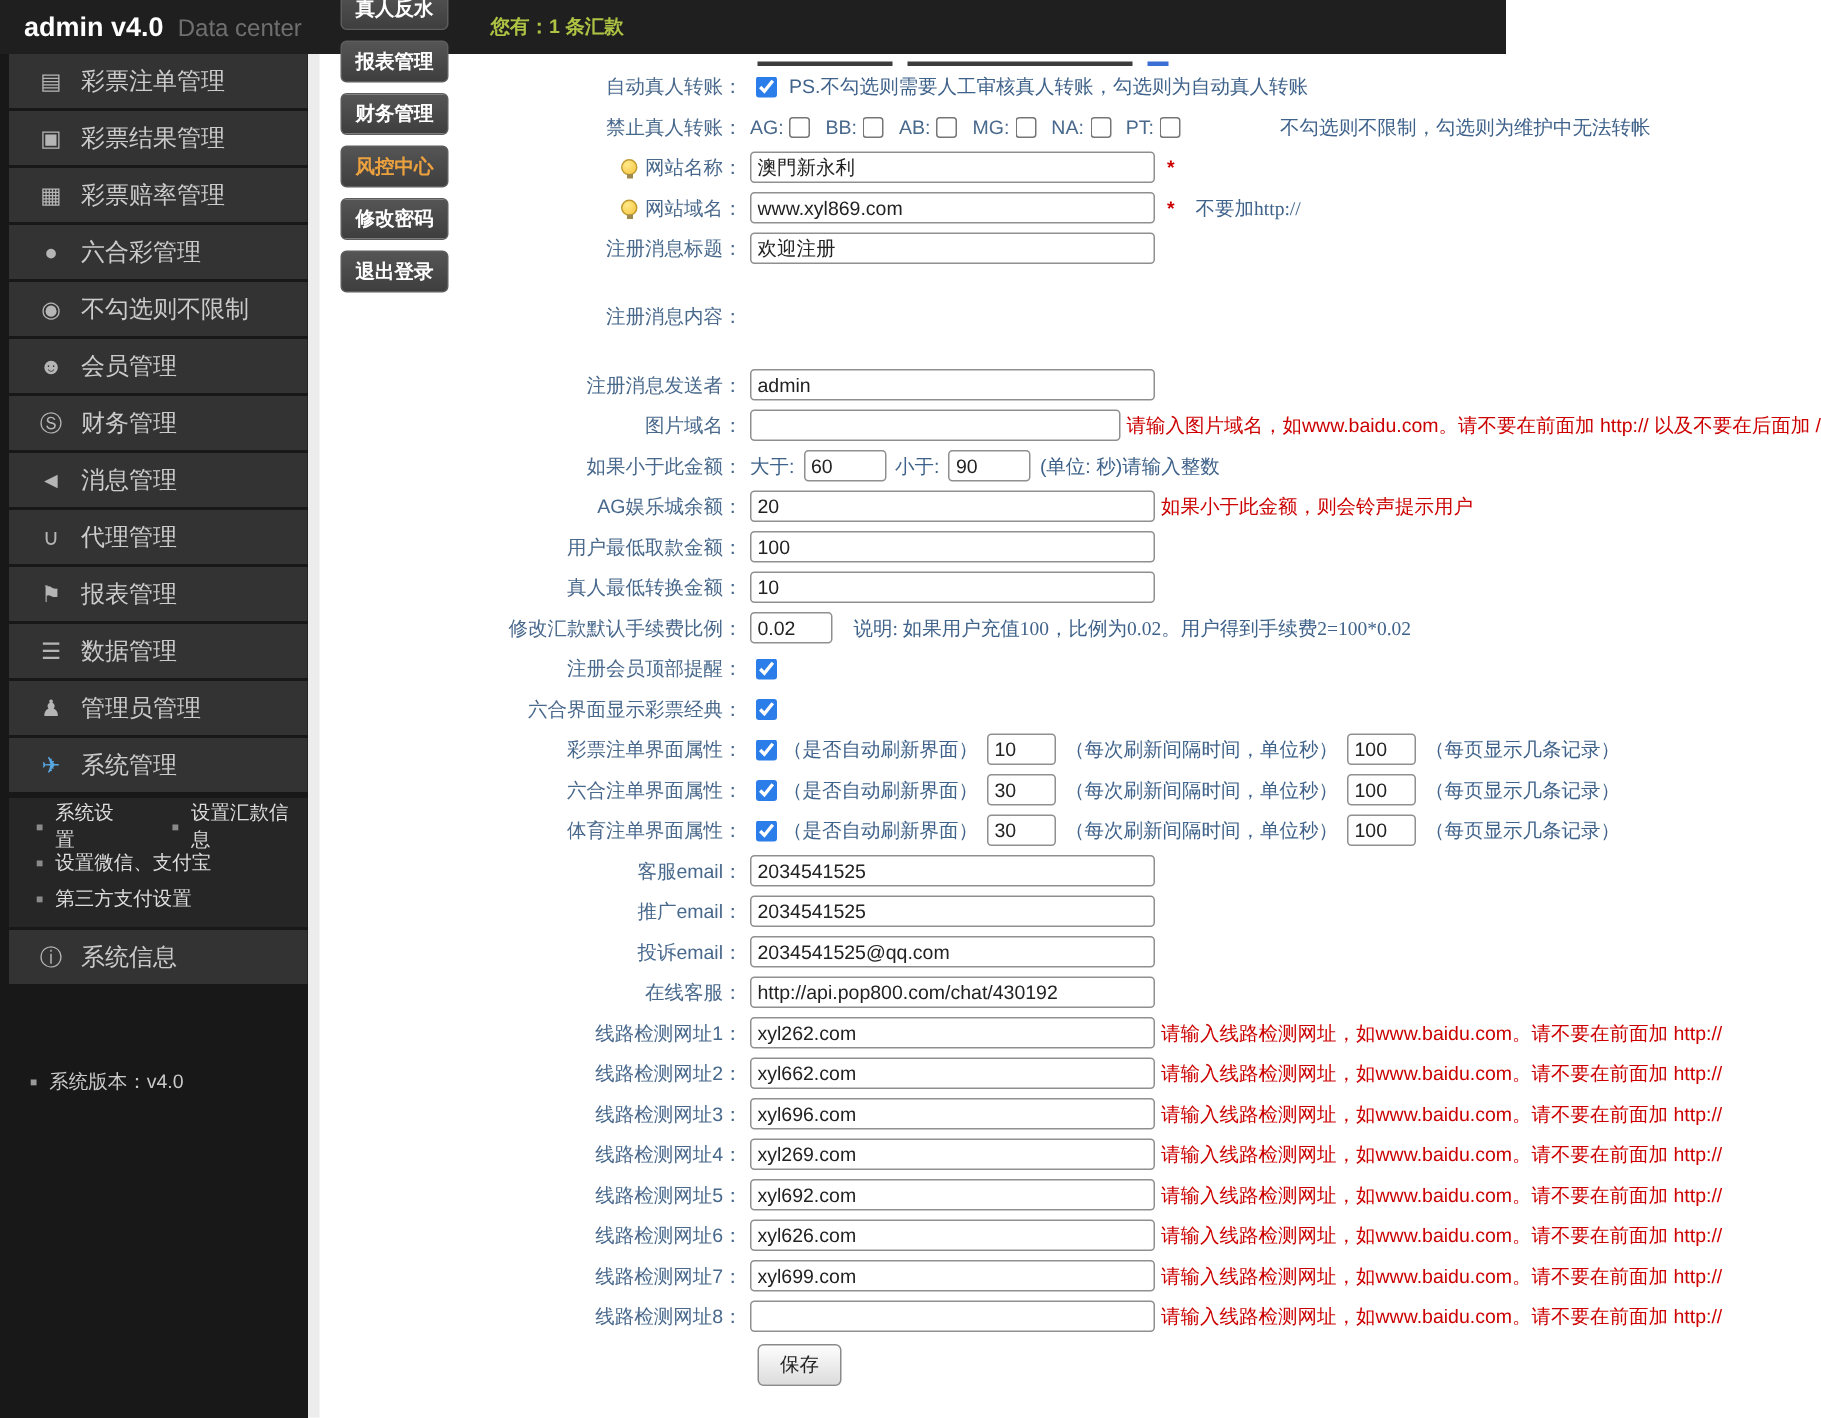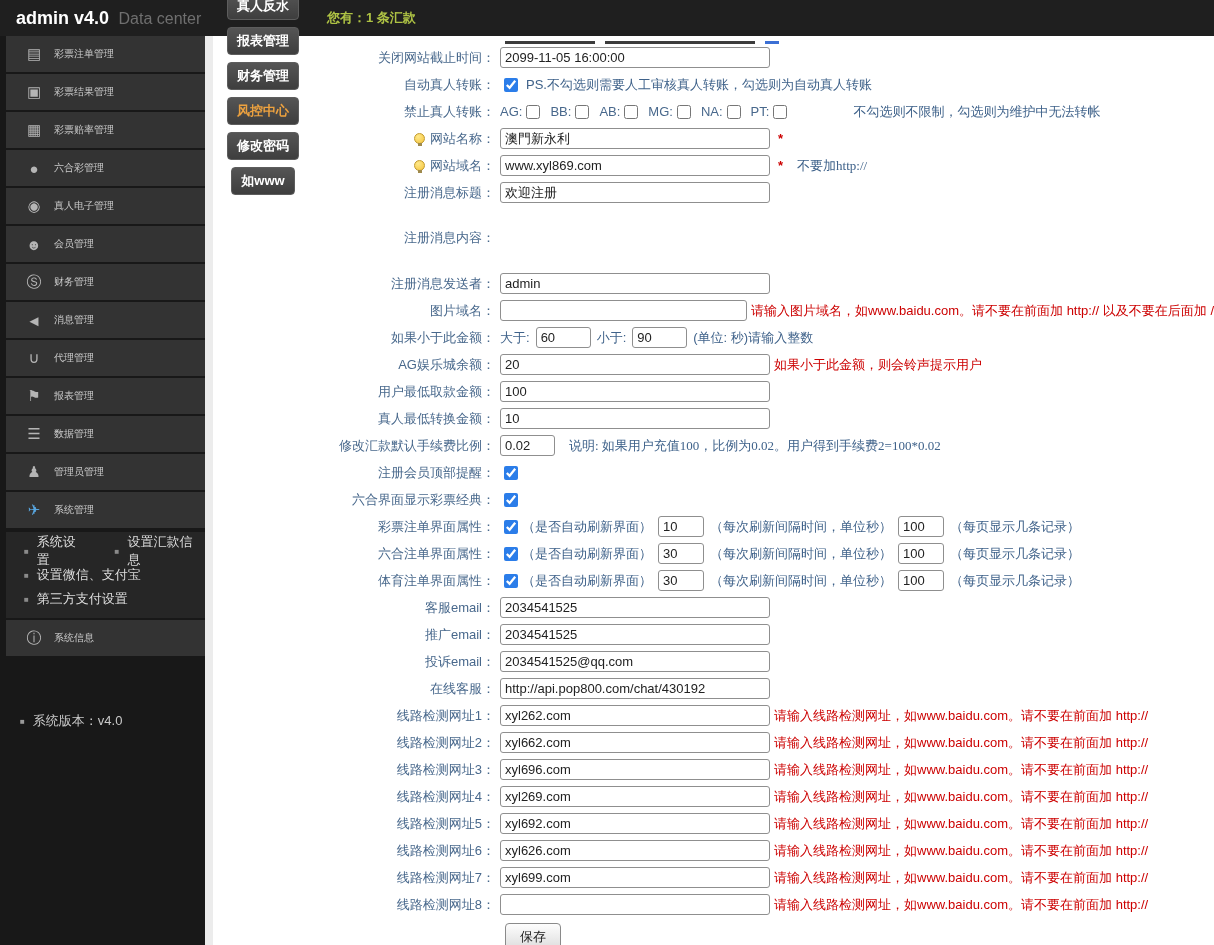--- a/index.html
+++ b/index.html
@@ -1,38 +1,38 @@
 <!DOCTYPE html>
 <html><head>
 <meta charset="utf-8">
 <style>
   * { margin:0; padding:0; box-sizing:border-box; }
   html,body { width:1214px; height:945px; overflow:hidden; background:#fff;
               font-family:"Liberation Sans", sans-serif; }
 
   
-  .header { position:fixed; top:0; left:0; width:1214px; height:36px; background:#1f1f1f;
+  .header { position:fixed; top:0; left:0; width:1004px; height:36px; background:#1f1f1f;
             display:flex; align-items:center; z-index:10; }
   .brand { width:205px; padding-left:16px; white-space:nowrap; }
   .brand b { color:#fff; font-size:18px; font-weight:bold; }
   .brand span { color:#6f6f6f; font-size:16px; margin-left:5px; }
   .nav { display:flex; align-items:center; gap:7px; margin-left:22px;flex-direction:column; }
   .nav-btn { background:linear-gradient(#555,#3e3e3e); border:1px solid #5d5d5d; border-radius:4px;
              color:#fff; font-size:13px; font-weight:bold; padding:4px 9px; white-space:nowrap; cursor:pointer; }
   .nav-btn.hl { color:#eca13f; }
   .nav-more { color:#fff; font-size:13px; font-weight:bold; margin-left:6px; cursor:pointer; white-space:nowrap; }
   .notice { margin-left:28px; font-size:13px; font-weight:bold; white-space:nowrap; }
   .notice .p1 { color:#aec244; }
 
   
   .sidebar { position:fixed; top:36px; left:0; width:205px; height:909px; background:#181818; }
   .side-item { height:36px; margin:0 0 2px 6px; background:#333; display:flex; align-items:center;
                padding-left:16px; cursor:pointer; }
   .side-item .ic { width:24px; color:#b5b5b5; font-size:15px; text-align:center; flex-shrink:0; }
-  .side-item .tx { color:#cbcbcb; font-size:10px; margin-left:8px; }
+  .side-item .tx { color:#cbcbcb; font-size:16px; margin-left:8px; }
   .side-item.active .ic { color:#58a6e0; }
   .submenu { margin:4px 0 2px 6px; background:#262626; padding:7px 0 7px 0; }
   .sub-row { display:flex; align-items:center; height:24px; padding-left:18px; }
   .sub-link { color:#ddd; font-size:13px; cursor:pointer; display:flex; align-items:center; }
   .sub-link .bullet { color:#8a8a8a; font-size:8px; margin-right:8px; }
   .sub-link + .sub-link { margin-left:26px; }
   .version { margin-top:56px; padding-left:20px; display:flex; align-items:center; }
   .version .bullet { color:#9a9a9a; font-size:8px; margin-right:8px; }
   .version .tx { color:#c9c9c9; font-size:13px; }
 
@@ -79,21 +79,21 @@
     <button class="nav-btn">管理首页</button>
     <button class="nav-btn">系统设置</button>
     <button class="nav-btn">会员管理</button>
     <button class="nav-btn hl">打码量</button>
     <button class="nav-btn">反水设置</button>
     <button class="nav-btn">真人反水</button>
     <button class="nav-btn">报表管理</button>
     <button class="nav-btn">财务管理</button>
     <button class="nav-btn hl">风控中心</button>
     <button class="nav-btn">修改密码</button>
-    <button class="nav-btn">如www</button>
+    <button class="nav-btn">退出登录</button>
     <span class="nav-more">其他▾</span>
   </div>
   <div class="notice">
     <span class="p1">您有：1 条汇款</span>
     
   </div>
 </div>
 
 <div class="sidebar">
   <div class="side-item">
@@ -107,21 +107,21 @@
   <div class="side-item">
     <span class="ic">▦</span>
     <span class="tx">彩票赔率管理</span>
   </div>
   <div class="side-item">
     <span class="ic">●</span>
     <span class="tx">六合彩管理</span>
   </div>
   <div class="side-item">
     <span class="ic">◉</span>
-    <span class="tx">真人电子管理</span>
+    <span class="tx">不勾选则不限制</span>
   </div>
   <div class="side-item">
     <span class="ic">☻</span>
     <span class="tx">会员管理</span>
   </div>
   <div class="side-item">
     <span class="ic">Ⓢ</span>
     <span class="tx">财务管理</span>
   </div>
   <div class="side-item">
@@ -186,24 +186,20 @@
 </div>
 
 <div class="content">
 
   <div class="clipped-row">
     <span class="frag" style="width:90px"></span>
     <span class="frag" style="width:150px"></span>
     <span class="frag blue" style="width:14px"></span>
   </div>
 
-  <div class="row">
-    <span class="lbl">关闭网站截止时间：</span>
-    <input type="text" value="2099-11-05 16:00:00" style="">
-  </div>
 
   <div class="row">
     <span class="lbl">自动真人转账：</span>
     <input type="checkbox" checked="" style="">
     <span class="blue hint-after">PS.不勾选则需要人工审核真人转账，勾选则为自动真人转账</span>
   </div>
 
   <div class="row">
     <span class="lbl">禁止真人转账：</span>
     <span class="chk-opt">

